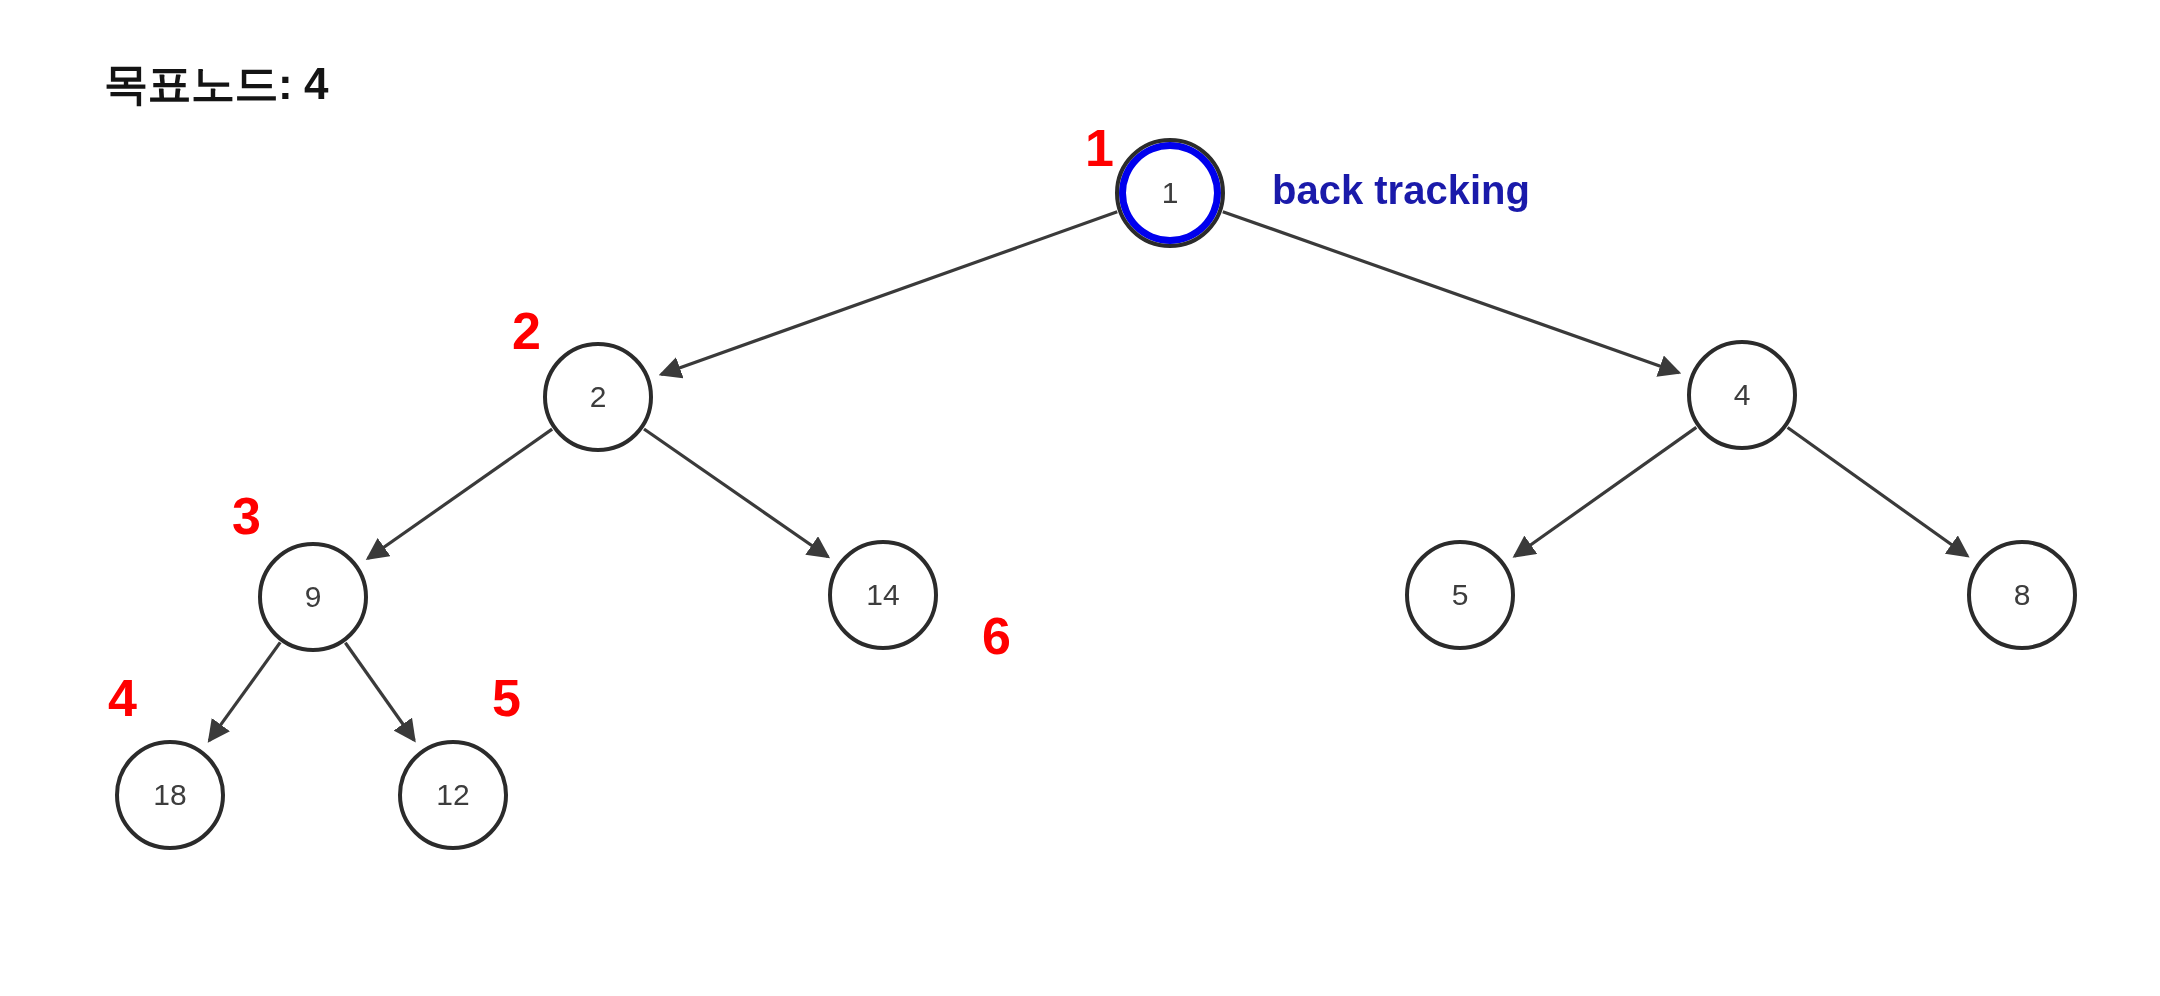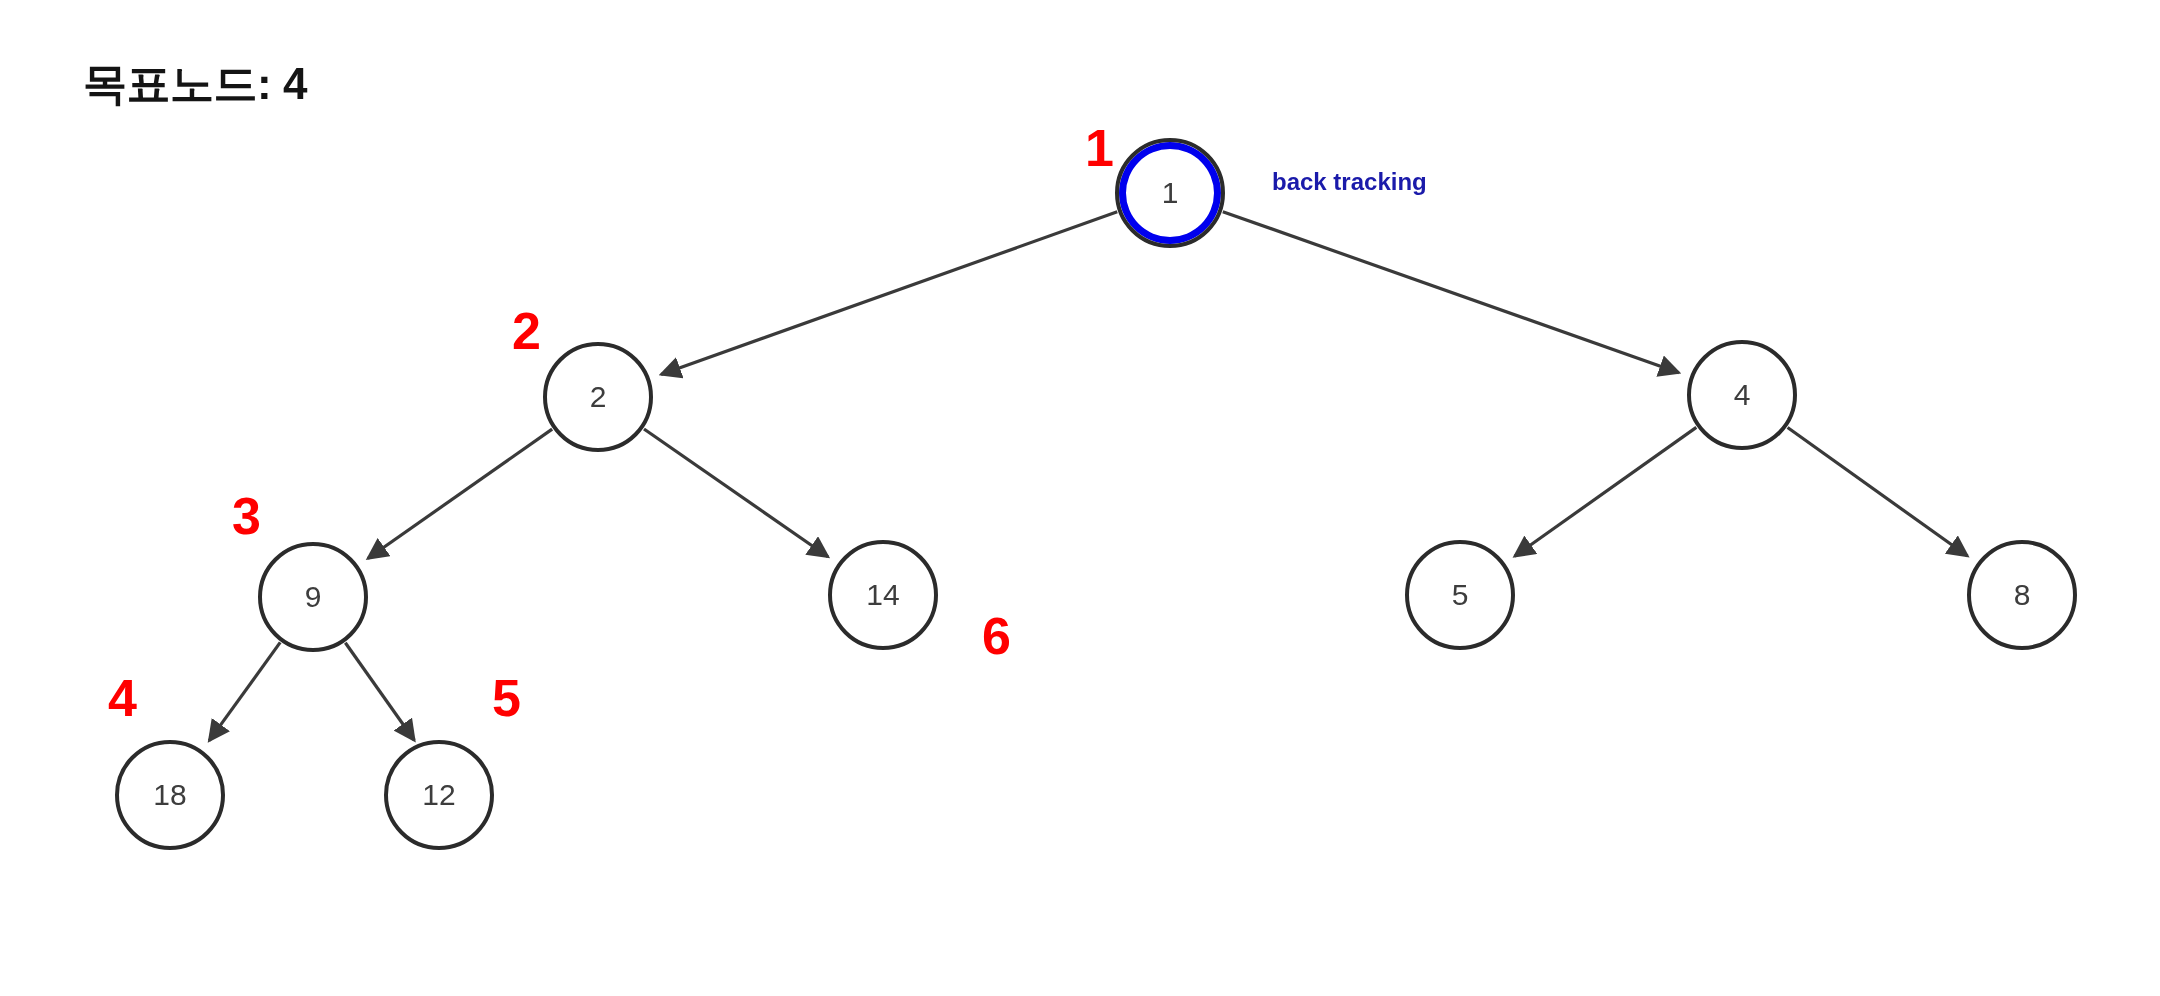--- a/index.html
+++ b/index.html
@@ -65,21 +65,21 @@
     font-weight: bold;
     font-size: 52px;
     color: #ff0000;
     white-space: nowrap;
     line-height: 1;
   }
   .annotation-text {
     position: absolute;
     font-family: "Liberation Sans", sans-serif;
     font-weight: bold;
-    font-size: 24px;
+    font-size: 40px;
     color: #1a1aaa;
     white-space: nowrap;
     line-height: 1;
   }
 </style>
 </head>
 <body>
 
 <div id="canvas">
 
@@ -94,21 +94,21 @@
         <line x1="1222.8040492521388" y1="211.6475838268043" x2="1678.8237267876195" y2="372.68949792150204" stroke="#3a3a3a" stroke-width="3.2" marker-end="url(#arrowhead)"></line>
         <line x1="552.1608252221049" y1="429.1678419494001" x2="367.8432983949817" y2="558.5134748105392" stroke="#3a3a3a" stroke-width="3.2" marker-end="url(#arrowhead)"></line>
         <line x1="643.9904169532715" y1="428.95123704122017" x2="827.975751145193" y2="556.7726271113972" stroke="#3a3a3a" stroke-width="3.2" marker-end="url(#arrowhead)"></line>
         <line x1="280.21252898471596" y1="642.3980367903933" x2="209.22786710757202" y2="740.6844916972079" stroke="#3a3a3a" stroke-width="3.2" marker-end="url(#arrowhead)"></line>
         <line x1="345.33051541592533" y1="642.7245860882372" x2="414.3188476273751" y2="740.2937987872876" stroke="#3a3a3a" stroke-width="3.2" marker-end="url(#arrowhead)"></line>
         <line x1="1696.3217375052861" y1="427.39593084731484" x2="1514.65077834189" y2="556.2405827362483" stroke="#3a3a3a" stroke-width="3.2" marker-end="url(#arrowhead)"></line>
         <line x1="1787.569074387577" y1="427.5493388482694" x2="1967.4798574291488" y2="556.0570410208205" stroke="#3a3a3a" stroke-width="3.2" marker-end="url(#arrowhead)"></line>
       </g>
   </svg>
 
-  <div class="title-text" style="left:83px; top:55px;">목표노드: 4</div>
+  <div class="title-text" style="left:104px; top:55px;">목표노드: 4</div>
 
   <div class="annotation-text" style="left:1272px; top:170px;">back tracking</div>
 
   <div id="step-layer">
       <div class="step-badge" style="left: 1085px; top: 122px; color: rgb(255, 0, 0);">1</div>
       <div class="step-badge" style="left: 512px; top: 305px; color: rgb(255, 0, 0);">2</div>
       <div class="step-badge" style="left: 232px; top: 490px; color: rgb(255, 0, 0);">3</div>
       <div class="step-badge" style="left: 108px; top: 672px; color: rgb(255, 0, 0);">4</div>
       <div class="step-badge" style="left: 492px; top: 672px; color: rgb(255, 0, 0);">5</div>
       <div class="step-badge" style="left: 982px; top: 610px; color: rgb(255, 0, 0);">6</div>
@@ -131,18 +131,18 @@
       </div>
       <div class="tree-node" style="left: 1405px; top: 540px; width: 110px; height: 110px;">
         <span class="node-label-text">5</span>
       </div>
       <div class="tree-node" style="left: 1967px; top: 540px; width: 110px; height: 110px;">
         <span class="node-label-text">8</span>
       </div>
       <div class="tree-node" style="left: 115px; top: 740px; width: 110px; height: 110px;">
         <span class="node-label-text">18</span>
       </div>
-      <div class="tree-node" style="left: 384px; top: 740px; width: 110px; height: 110px;">
+      <div class="tree-node" style="left: 398px; top: 740px; width: 110px; height: 110px;">
         <span class="node-label-text">12</span>
       </div>
     </div>
 
 </div>
 
 </body></html>

